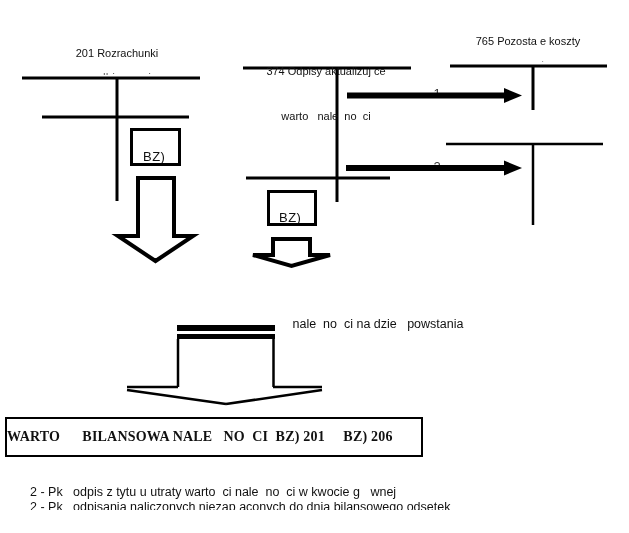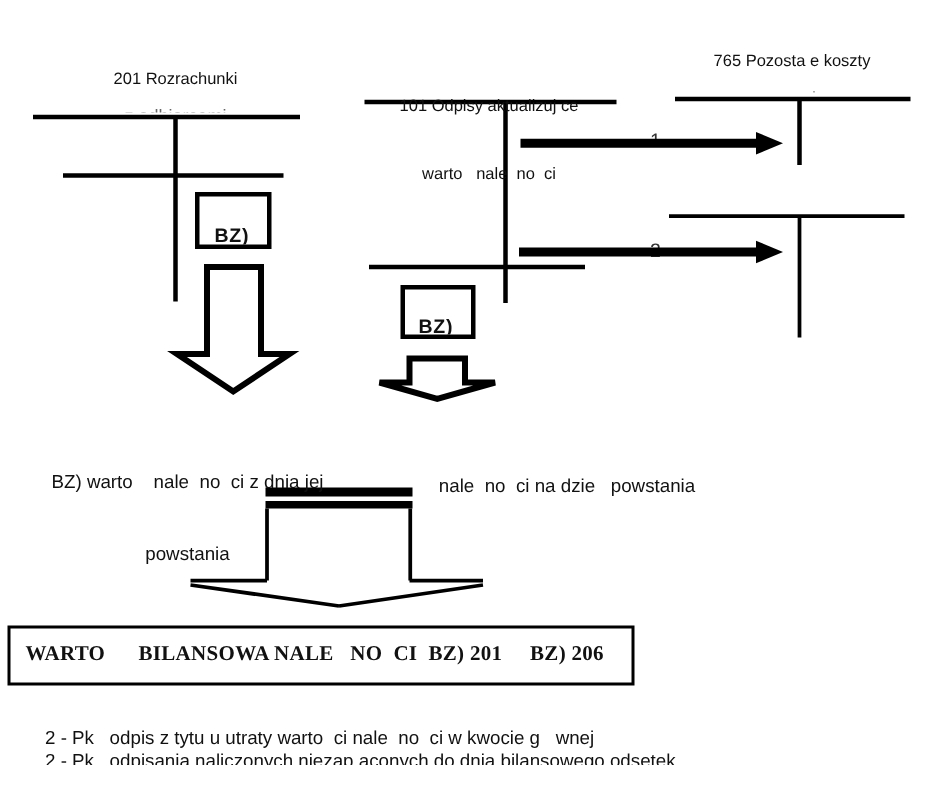--- a/index.html
+++ b/index.html
@@ -10,70 +10,66 @@
   .abs{position:absolute;}
   .pre{white-space:pre;}
   .acct-title{font-size:11px;text-align:center;line-height:15px;z-index:3;}
   .clip-sliver{overflow:hidden;text-align:center;z-index:1;}
   .clip-sliver span{font-size:12px;line-height:12px;color:#666;}
   .note{font-size:12.5px;text-align:center;line-height:16px;z-index:3;}
   .bz-box{
     border:3px solid #000;background:#fff;z-index:3;overflow:hidden;
   }
   .bz-box span{
-    position:absolute;font-size:13px;font-weight:bold;letter-spacing:.5px;
+    position:absolute;font-size:13px;font-weight:normal;letter-spacing:.5px;
   }
   .arrow-num{font-size:13px;color:#333;z-index:1;width:14px;text-align:center;}
   #result-box{
     left:5px;top:417px;width:414px;height:36px;border:2px solid #000;background:#fff;
     display:flex;align-items:center;z-index:3;
   }
   #result-box span{
     font-family:"Liberation Serif", serif;font-weight:bold;font-size:14px;
-    padding-left:10px;letter-spacing:.2px;white-space:pre;
+    letter-spacing:.2px;white-space:pre;
   }
   .footnote{font-size:12.5px;z-index:3;}
   #fn2-clip{overflow:hidden;height:9px;}
   svg.overlay{position:absolute;left:0;top:0;z-index:2;pointer-events:none;}
 </style>
 </head>
 <body>
 
 <div id="canvas">
 
   <div class="abs acct-title" style="left:22px;top:46px;width:190px;">201 Rozrachunki</div>
   <div class="abs clip-sliver" style="left:22px;top:68px;width:190px;height:7px;">
     <span>z odbiorcami</span>
   </div>
 
   <div class="abs acct-title pre" style="left:240px;top:34px;width:172px;line-height:15px;">
-    <div>101 Odpisy aktualizuj ce</div>
+    <div>374 Odpisy aktualizuj ce</div>
     <div>warto   nale  no  ci</div>
   </div>
 
   <div class="abs acct-title" style="left:448px;top:34px;width:160px;">765 Pozosta e koszty</div>
   <div class="abs clip-sliver" style="left:448px;top:56px;width:160px;height:6px;">
     <span style="color:#999;">operacyjne</span>
   </div>
 
   <div class="abs arrow-num" style="left:430px;top:86px;">1</div>
   <div class="abs arrow-num" style="left:430px;top:159px;">2</div>
 
   <div class="abs bz-box" style="left:130px;top:128px;width:45px;height:32px;">
     <span style="left:10px;top:18px;">BZ)</span>
   </div>
 
   <div class="abs bz-box" style="left:267px;top:190px;width:44px;height:30px;">
     <span style="left:9px;top:17px;">BZ)</span>
   </div>
 
-  <div class="abs note pre" style="left:10px;top:281px;width:230px;">
-    <div>BZ) warto    nale  no  ci z dnia jej</div>
-    <div>powstania</div>
-  </div>
   <div class="abs note pre" style="left:272px;top:287px;width:212px;line-height:15px;">
     <div>nale  no  ci na dzie   powstania</div>
   </div>
 
   <div class="abs" id="result-box">
     <span>WARTO      BILANSOWA NALE   NO  CI  BZ) 201     BZ) 206</span>
   </div>
 
   <div class="abs footnote pre" style="left:30px;top:485px;">2 - Pk   odpis z tytu u utraty warto  ci nale  no  ci w kwocie g   wnej</div>
   <div class="abs footnote" id="fn2-clip" style="left:30px;top:501px;width:560px;">

